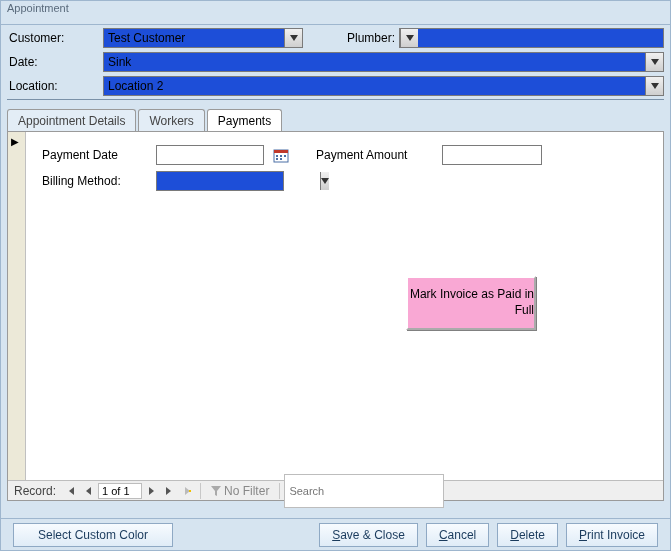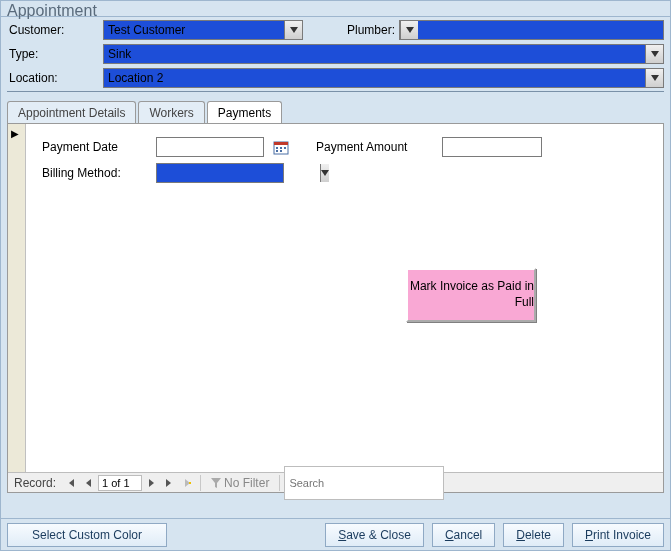--- a/index.html
+++ b/index.html
@@ -1,18 +1,18 @@
 <!DOCTYPE html>
 <html><head>
 <meta charset="utf-8">
 <style>
   * { box-sizing: border-box; font-family: Tahoma, Arial, sans-serif; font-size: 12px; }
   body { margin: 0; padding: 0; background: #fff; width: 671px; height: 551px; overflow: hidden; }
   .window { width: 671px; height: 551px; background: #d6e4f0; border: 1px solid #9eb6ce; position: relative; }
-  .title-bar { height: 16px; padding: 1px 6px; color: #5a6b7c; font-size: 16px; border-bottom: 1px solid #9eb6ce; background: #d6e4f0; }
+  .title-bar { height: 24px; padding: 1px 6px; color: #5a6b7c; font-size: 11px; border-bottom: 1px solid #9eb6ce; background: #d6e4f0; }
   .form-area { padding: 2px 6px 4px 6px; background: #d6e4f0; }
   .form-row { display: flex; align-items: center; height: 22px; margin-bottom: 2px; gap: 4px; }
   .form-label { width: 92px; color: #000; padding-left: 2px; }
   .combo { position: relative; display: inline-flex; align-items: center; background: #1d4ed8; border: 1px solid #7a7a7a; height: 20px; }
   .combo-input { border: none; outline: none; padding: 0 4px; height: 18px; flex: 1; background: transparent; }
   .combo-btn { width: 18px; height: 18px; background: linear-gradient(#f0f0f0,#cfcfcf); border-left: 1px solid #7a7a7a; display: flex; align-items: center; justify-content: center; cursor: default; }
   .combo-btn svg { width: 8px; height: 6px; }
 
   
   .tabs-wrap { padding: 4px 6px 6px 6px; }
@@ -33,21 +33,21 @@
   .rec-nav { position: absolute; left: 0; right: 0; bottom: 0; height: 20px; background: #efefef; border-top: 1px solid #bdbdbd; display: flex; align-items: center; font-size: 11px; color: #444; }
   .rec-nav .lbl { padding: 0 6px; }
   .nav-btn { width: 18px; height: 16px; display: flex; align-items: center; justify-content: center; color: #555; cursor: default; }
   .nav-btn svg { width: 8px; height: 8px; }
   .nav-input { width: 44px; height: 16px; border: 1px solid #bdbdbd; background: #fff; padding: 0 3px; font-size: 11px; }
   .nav-sep { width: 1px; height: 16px; background: #c8c8c8; margin: 0 4px; }
   .filter-lbl { color: #888; font-size: 11px; display: flex; align-items: center; gap: 3px; padding: 0 6px; }
   .search-box { width: 160px; height: 28px; border: 1px solid #bdbdbd; background: #fff; padding: 16px 4px; font-size: 11px; color: #888; }
 
   
-  .bottom-bar { position: absolute; left:0; right:0; bottom:0; height: 32px; background: #d6e4f0; border-top: 1px solid #9eb6ce; display: flex; align-items: center; padding: 0 6px; gap: 8px; }
+  .bottom-bar { position: absolute; left:0; right:0; bottom:0; height: 32px; background: #d6e4f0; border-top: 1px solid #9eb6ce; display: flex; align-items: center; padding: 0 12px; gap: 8px; }
   .btn { height: 24px; padding: 0 12px; background: linear-gradient(#f7fbff,#e0ecf7); border: 1px solid #8fa9c4; color: #1a3b5d; display: inline-flex; align-items: center; justify-content: center; cursor: default; }
   .btn u { text-decoration: underline; }
   .spacer { flex: 1; }
   .color-btn { width: 160px; }
 
   .hline { height: 1px; background: #7a91a8; margin-top: 2px; }
 </style>
 </head>
 <body>
 
@@ -69,21 +69,21 @@
       <span style="width:60px;text-align:right;margin-left:28px">Plumber:</span>
       <div class="combo" style="flex:1">
         <div class="combo-btn">
           <svg viewBox="0 0 8 6">
               <path d="M0 0h8L4 6z" fill="#333"></path>
             </svg>
         </div>
       </div>
     </div>
     <div class="form-row">
-      <span class="form-label">Type:</span>
+      <span class="form-label">Date:</span>
       <div class="combo" style="flex:1">
         <input class="combo-input" value="Sink" style="">
         <div class="combo-btn">
           <svg viewBox="0 0 8 6">
               <path d="M0 0h8L4 6z" fill="#333"></path>
             </svg>
         </div>
       </div>
     </div>
     <div class="form-row">

